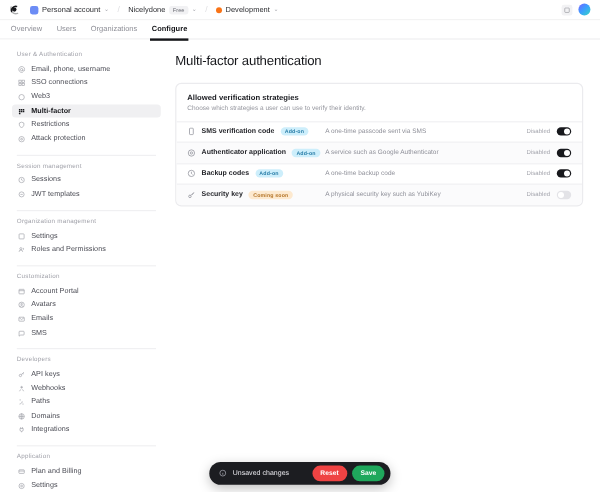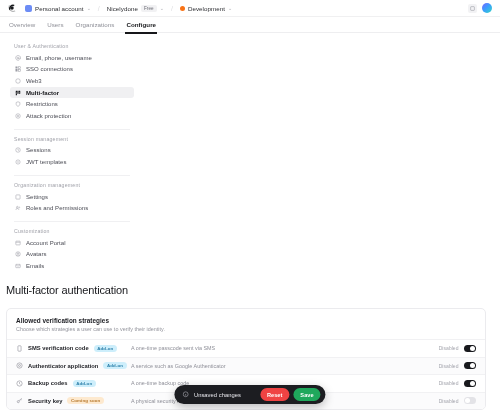--- a/index.html
+++ b/index.html
@@ -59,21 +59,21 @@
     font-size: 6.2px; color: #8d8e96; position: relative; height: 16px;
     display: flex; align-items: center; letter-spacing: .05px;
   }
   .tab.active { color: #16171a; font-weight: bold; }
   .tab.active::after {
     content: ""; position: absolute; left: -1px; right: -1px; bottom: -1px;
     height: 1.4px; background: #16171a;
   }
 
   
-  .body { display: flex; height: calc(410px - 33px); flex-direction: column; }
+  .body { display: flex; height: calc(410px - 33px); }
 
   
   .sidebar {
     width: 140px; padding: 10px 6px 0 10px;
     overflow: hidden; background: #fff;
   }
   .side-group { margin-bottom: 7px; }
   .side-title {
     font-size: 5.2px; color: #a0a1a9; letter-spacing: .22px;
     padding: 0 4px 3px 4px;

